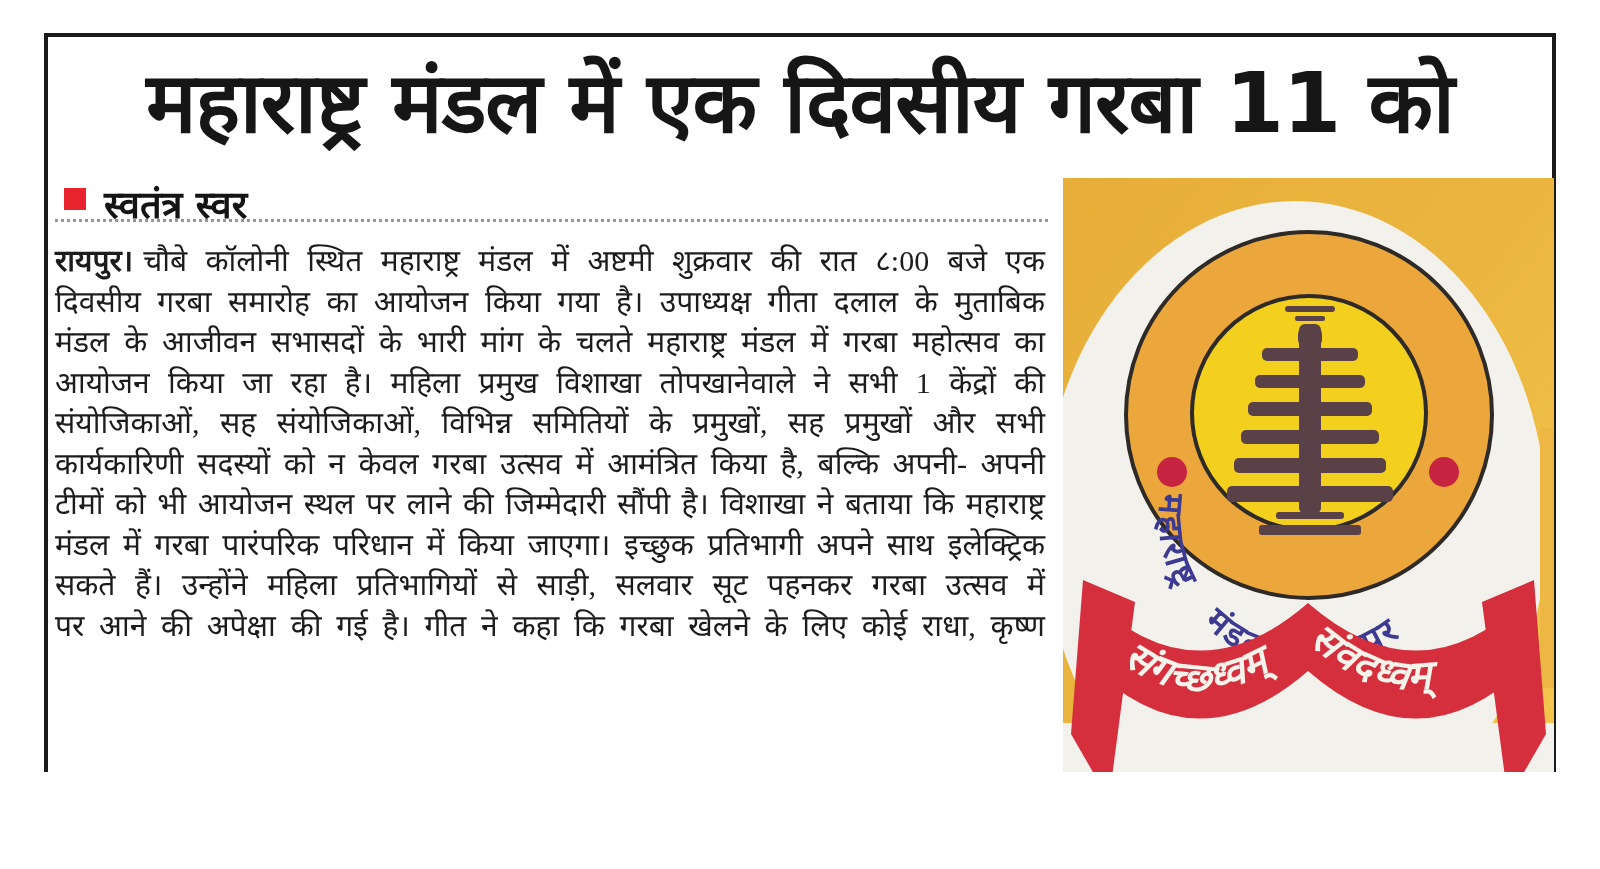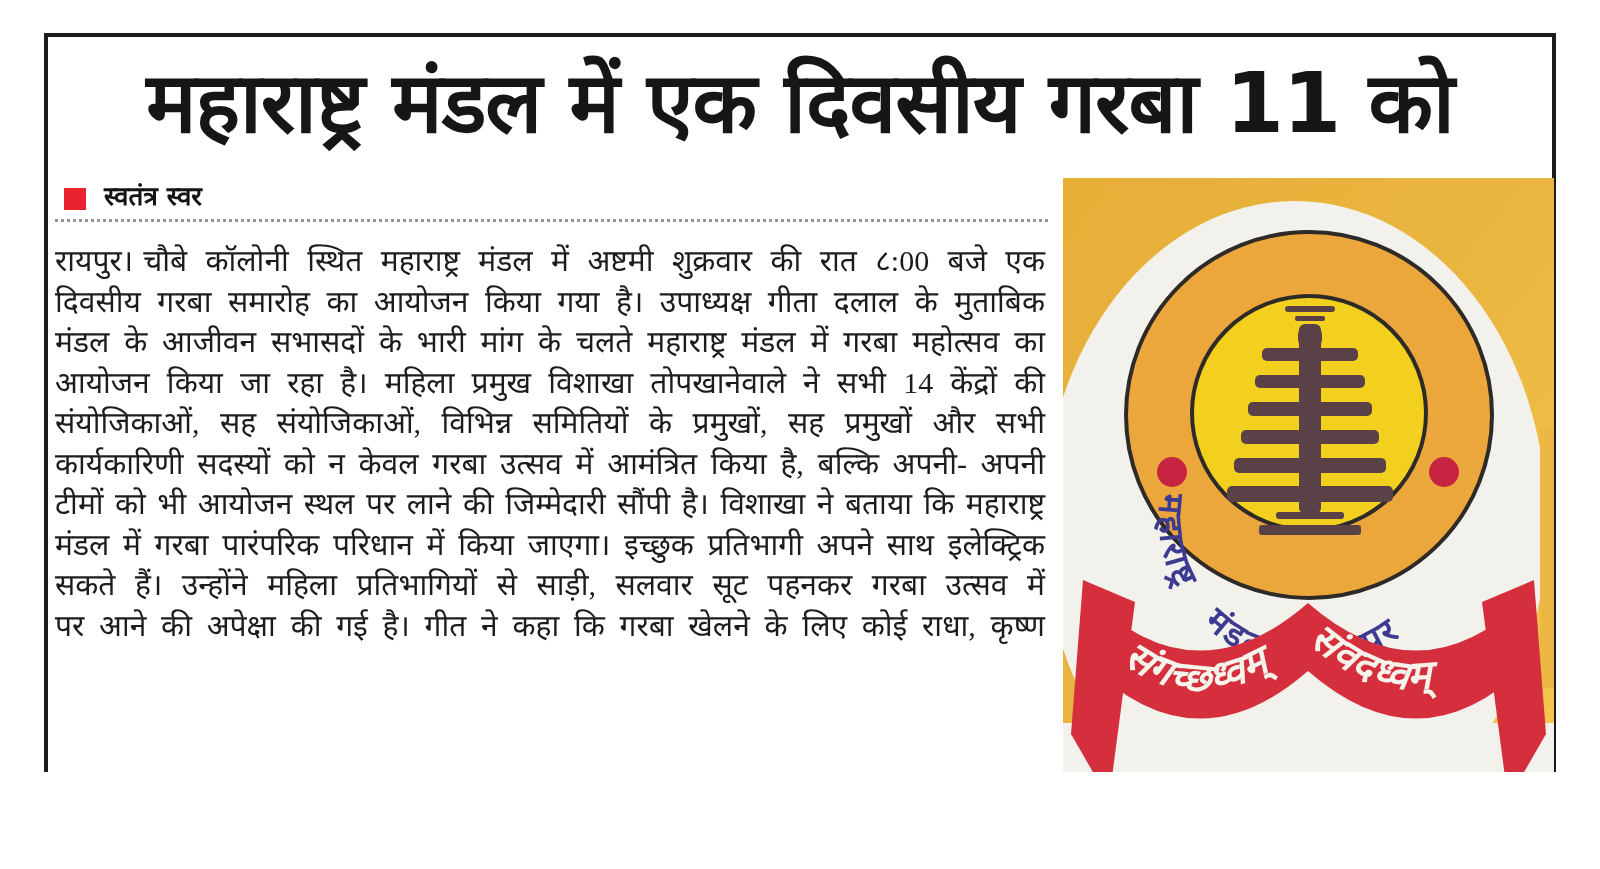--- a/index.html
+++ b/index.html
@@ -6,25 +6,25 @@
   .page{position:relative;width:1600px;height:772px;background:#ffffff;overflow:hidden;
         font-family:"Liberation Serif","DejaVu Serif",serif;}
   .clip{position:absolute;left:44px;top:33px;width:1512px;height:810px;box-sizing:border-box;
         border:4px solid #1b1b1b;background:#ffffff;}
   .clip::after{content:"";position:absolute;left:-4px;right:-4px;bottom:-8px;height:3px;background:#c9c9c9;}
   .headline{position:absolute;left:60px;top:44px;width:1480px;text-align:center;
             font-family:"DejaVu Sans","Liberation Sans",sans-serif;
             font-weight:800;font-size:84px;line-height:118px;color:#161616;letter-spacing:-1px;white-space:nowrap;}
   .byline-bullet{position:absolute;left:64px;top:188px;width:22px;height:22px;background:#e8232e;}
   .byline{position:absolute;left:104px;top:177px;font-family:"DejaVu Sans","Liberation Sans",sans-serif;
-          font-weight:700;font-size:26px;color:#141414;}
+          font-weight:700;font-size:38px;color:#141414;}
   .dotrule{position:absolute;left:55px;top:219px;width:993px;height:0;border-bottom:3px dotted #969696;}
   .body-col{position:absolute;left:55px;top:241px;width:990px;font-size:30px;line-height:40.5px;color:#1c1c1c;}
   .bline{text-align:justify;text-align-last:justify;height:40.5px;overflow:visible;white-space:nowrap;}
-  .bline.first .lede{font-weight:400;margin-right:10px;margin-top:20px;}
+  .bline.first .lede{font-weight:700;margin-right:10px;margin-top:20px;}
   .bline.last{text-align-last:left;}
   .photo{position:absolute;left:1063px;top:178px;width:491px;height:640px;}
   .photo svg{display:block;}
   .frag{position:absolute;background:#1d1d1d;}
   .frag.f1{left:122px;top:856px;width:16px;height:13px;clip-path:polygon(50% 0,100% 100%,0 100%);}
   .frag.f2{left:266px;top:849px;width:40px;height:20px;border-radius:20px 20px 0 0;}
   .frag.f3{left:820px;top:858px;width:48px;height:5px;border-radius:3px;}
   .frag.f4{left:1190px;top:852px;width:200px;height:17px;background:#dde0e4;}
   .frag.f5{left:945px;top:860px;width:30px;height:9px;background:#3a3a3a;border-radius:4px 4px 0 0;}
 </style>
@@ -39,21 +39,21 @@
 
   <div class="byline-bullet"></div>
   <div class="byline">स्वतंत्र स्वर</div>
 
   <div class="dotrule"></div>
 
   <div class="body-col">
     <div class="bline first"><span class="lede">रायपुर।</span><span>चौबे कॉलोनी स्थित महाराष्ट्र मंडल में अष्टमी शुक्रवार की रात ८:00 बजे एक</span></div>
     <div class="bline">दिवसीय गरबा समारोह का आयोजन किया गया है। उपाध्यक्ष गीता दलाल के मुताबिक</div>
     <div class="bline">मंडल के आजीवन सभासदों के भारी मांग के चलते महाराष्ट्र मंडल में गरबा महोत्सव का</div>
-    <div class="bline">आयोजन किया जा रहा है। महिला प्रमुख विशाखा तोपखानेवाले ने सभी 14 केंद्रों की</div>
+    <div class="bline">आयोजन किया जा रहा है। महिला प्रमुख विशाखा तोपखानेवाले ने सभी 1 केंद्रों की</div>
     <div class="bline">संयोजिकाओं, सह संयोजिकाओं, विभिन्न समितियों के प्रमुखों, सह प्रमुखों और सभी</div>
     <div class="bline">कार्यकारिणी सदस्यों को न केवल गरबा उत्सव में आमंत्रित किया है, बल्कि अपनी- अपनी</div>
     <div class="bline">टीमों को भी आयोजन स्थल पर लाने की जिम्मेदारी सौंपी है। विशाखा ने बताया कि महाराष्ट्र</div>
     <div class="bline">मंडल में गरबा पारंपरिक परिधान में किया जाएगा। इच्छुक प्रतिभागी अपने साथ इलेक्ट्रिक</div>
     <div class="bline">सकते हैं। उन्होंने महिला प्रतिभागियों से साड़ी, सलवार सूट पहनकर गरबा उत्सव में</div>
     <div class="bline">पर आने की अपेक्षा की गई है। गीत ने कहा कि गरबा खेलने के लिए कोई राधा, कृष्ण</div>
   </div>
 
   <div class="photo">
     <svg width="491" height="640" viewBox="0 0 491 640" xmlns="http://www.w3.org/2000/svg">

